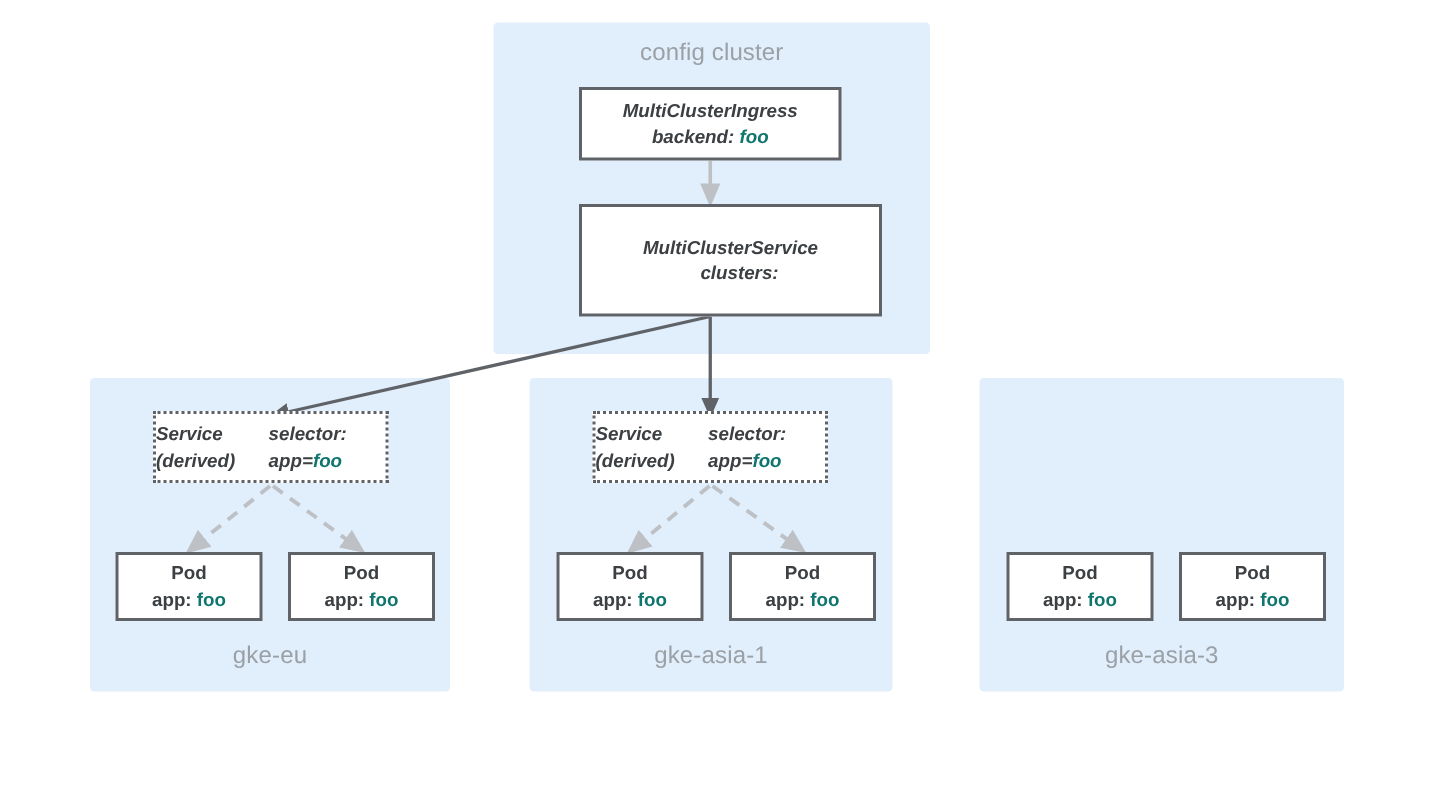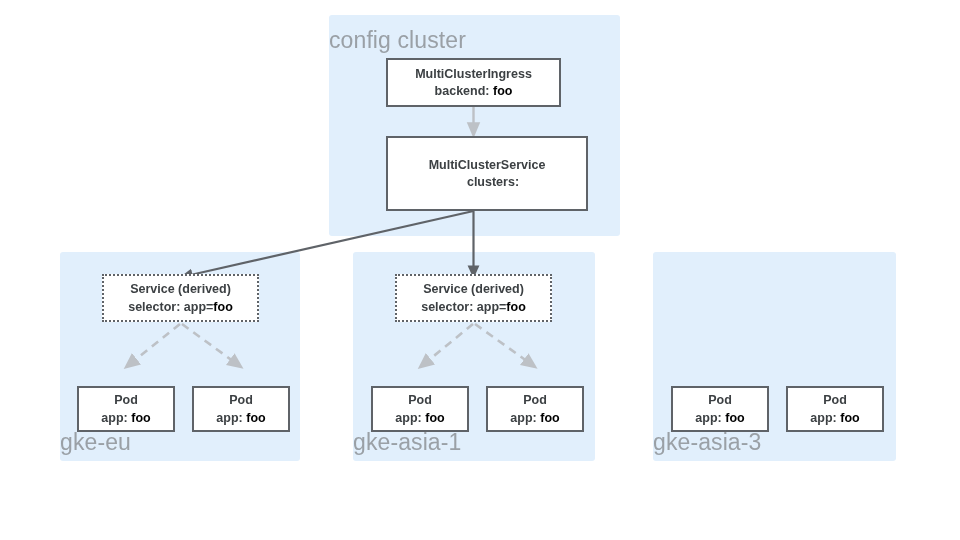--- a/index.html
+++ b/index.html
@@ -30,22 +30,23 @@
     border-radius: 3px;
   }
   .panel-config { left: 329px; top: 15px;  width: 291px; height: 221px; }
   .panel-eu     { left: 60px;  top: 252px; width: 240px; height: 209px; }
   .panel-asia1  { left: 353px; top: 252px; width: 242px; height: 209px; }
   .panel-asia2  { left: 653px; top: 252px; width: 243px; height: 209px; }
 
   
   .panel-title {
     position: absolute;
+    text-align: center;
     color: #9aa0a6;
-    font-size: 23px;
+    font-size: 16px;
     font-weight: 400;
     letter-spacing: .1px;
     white-space: nowrap;
   }
   .title-config { left: 329px; top: 27px;  width: 291px; }
   .label-eu     { left: 60px;  top: 429px; width: 240px; }
   .label-asia1  { left: 353px; top: 429px; width: 242px; }
   .label-asia2  { left: 653px; top: 429px; width: 243px; }
 
   
@@ -56,21 +57,21 @@
     box-sizing: border-box;
     color: #3c4043;
     font-size: 12.5px;
     font-weight: bold;
     line-height: 17px;
     display: flex;
     flex-direction: column;
     align-items: center;
     justify-content: center;
   }
-  .box .line { white-space: nowrap; }
+  .box .line { white-space: nowrap; font-style: italic; }
 
   .box-mci  { left: 386px; top: 58px;  width: 175px; height: 49px; }
   .box-mcs  { left: 386px; top: 136px; width: 202px; height: 75px; }
 
   
   .mcs-body {
     align-self: stretch;
     padding-left: 12px;
     text-align: center;
   }
@@ -80,53 +81,52 @@
   .svcbox {
     position: absolute;
     background: #ffffff;
     border: 2px dotted #5f6368;
     box-sizing: border-box;
     color: #3c4043;
     font-size: 12.5px;
     font-weight: bold;
     line-height: 18px;
     display: flex;
-    flex-direction: column;
     align-items: center;
     justify-content: center;
+    font-style: italic;
   }
   .svc-eu    { left: 102px; top: 274px; width: 157px; height: 48px; }
   .svc-asia1 { left: 395px; top: 274px; width: 157px; height: 48px; }
 
   
   .pod {
     position: absolute;
     background: #ffffff;
     border: 2px solid #5f6368;
     box-sizing: border-box;
     color: #3c4043;
     font-size: 12.5px;
     font-weight: bold;
     line-height: 18px;
     width: 98px;
     height: 46px;
     display: flex;
     flex-direction: column;
     align-items: center;
     justify-content: center;
-    margin-top: 18px;
   }
   .pod-eu-1    { left: 77px;  top: 368px; }
   .pod-eu-2    { left: 192px; top: 368px; }
   .pod-as1-1   { left: 371px; top: 368px; }
   .pod-as1-2   { left: 486px; top: 368px; }
   .pod-as2-1   { left: 671px; top: 368px; }
   .pod-as2-2   { left: 786px; top: 368px; }
 
-  .val { color: #000000; }
+  .val { color: #0f766e; }
 
   
   #arrows {
     position: absolute;
     left: 0; top: 0;
     width: 960px; height: 540px;
     pointer-events: none;
   }
 </style>
 </head>

